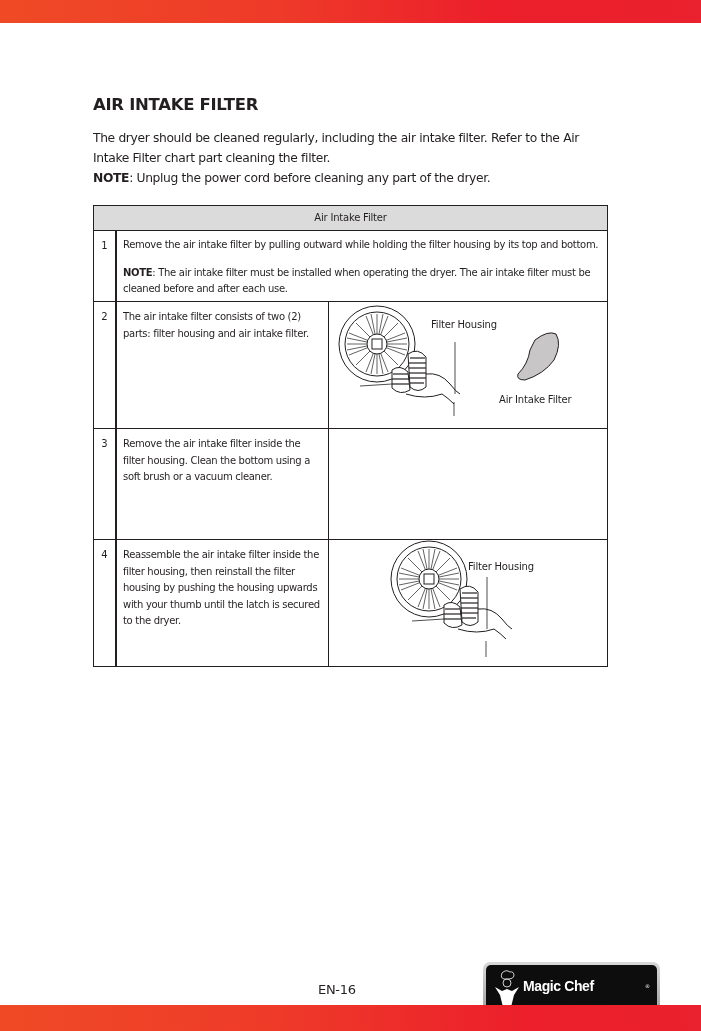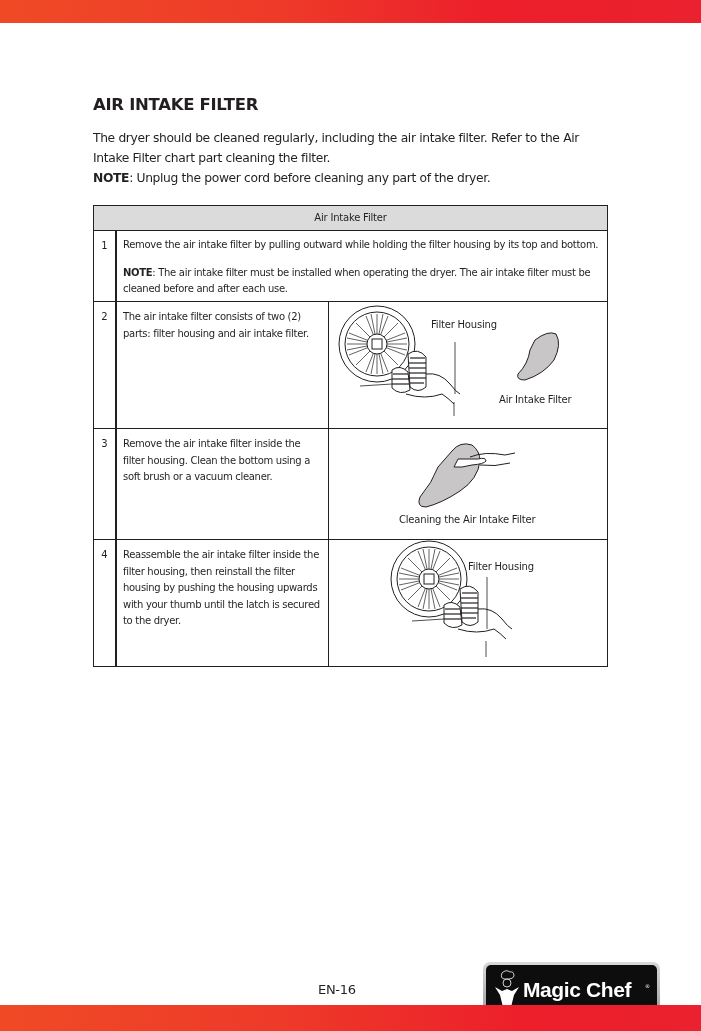--- a/index.html
+++ b/index.html
@@ -31,21 +31,21 @@
   .col-divider { position: absolute; left: 234px; top: 0; height: 100%; border-left: 1.5px solid #231f20; }
   .illus { position: absolute; left: 236px; top: 0; right: 0; height: 100%; text-decoration: underline; }
   .illus svg { position: absolute; left: 0; top: 0; }
   .caption { position: absolute; font-size: 10px; letter-spacing: -0.2px; white-space: nowrap; }
 
   .page-num { position: absolute; left: 318px; top: 982px; font-size: 13px; letter-spacing: -0.3px; }
   .logo { position: absolute; left: 483px; top: 962px; width: 177px; height: 53px; border-radius: 7px;
     background: linear-gradient(180deg, #d9d9d9, #9d9d9d); padding: 3px; }
   .logo-inner { width: 100%; height: 100%; background: #0d0d0d; border-radius: 5px; position: relative; }
   .logo-text { position: absolute; left: 37px; top: 13px; color: #ffffff; font-family: "Liberation Sans", sans-serif;
-    font-weight: bold; font-size: 21px; letter-spacing: -0.4px; }
+    font-weight: bold; font-size: 14px; letter-spacing: -0.4px; }
   .logo-reg { position: absolute; right: 7px; top: 18px; color: #fff; font-size: 5px; }
   .logo-chef { position: absolute; left: 6px; top: 4px; }
 </style>
 </head>
 <body>
 
 <div class="top-bar"></div>
 
 <h1 class="title">AIR INTAKE FILTER</h1>
 <p class="intro">The dryer should be cleaned regularly, including the air intake filter. Refer to the Air Intake Filter chart part cleaning the filter.</p>
@@ -110,29 +110,20 @@
       </svg>
       <span class="caption" style="left:101px;top:17px;">Filter Housing</span>
       <span class="caption" style="left:169px;top:92px;">Air Intake Filter</span>
     </div>
   </div>
 
   <div class="row" style="top:223px;height:111px;">
     <div class="num">3</div>
     <div class="cell-text narrow">Remove the air intake filter inside the filter housing. Clean the bottom using a soft brush or a vacuum cleaner.</div>
     <div class="col-divider"></div>
-    <div class="illus">
-      <svg width="278" height="110" viewBox="0 0 278 110">
-        <path d="M122 22 Q130 12 142 16 Q150 22 150 32 Q148 50 130 62 Q112 74 96 78 Q86 78 90 68 Q102 54 108 38 Z" fill="#c8c6c6" stroke="#231f20" stroke-width="1"></path>
-        <path d="M124 38 L128 30 L148 30 Q156 28 156 32 Q154 35 142 36 L132 38 Z" fill="#fff" stroke="#231f20" stroke-width="1"></path>
-        <path d="M140 28 Q155 22 175 26 L185 24" fill="none" stroke="#231f20" stroke-width="1"></path>
-        <path d="M150 36 Q165 38 180 34" fill="none" stroke="#231f20" stroke-width="1"></path>
-      </svg>
-      <span class="caption" style="left:69px;top:85px;">Cleaning the Air Intake Filter</span>
-    </div>
   </div>
 
   <div class="row" style="top:334px;height:127px;">
     <div class="num">4</div>
     <div class="cell-text narrow">Reassemble the air intake filter inside the filter housing, then reinstall the filter housing by pushing the housing upwards with your thumb until the latch is secured to the dryer.</div>
     <div class="col-divider"></div>
     <div class="illus">
       <svg width="278" height="125" viewBox="0 0 278 125">
         <g transform="translate(52,-3)">
           <circle cx="47" cy="42" r="38" fill="none" stroke="#231f20" stroke-width="1"></circle>

